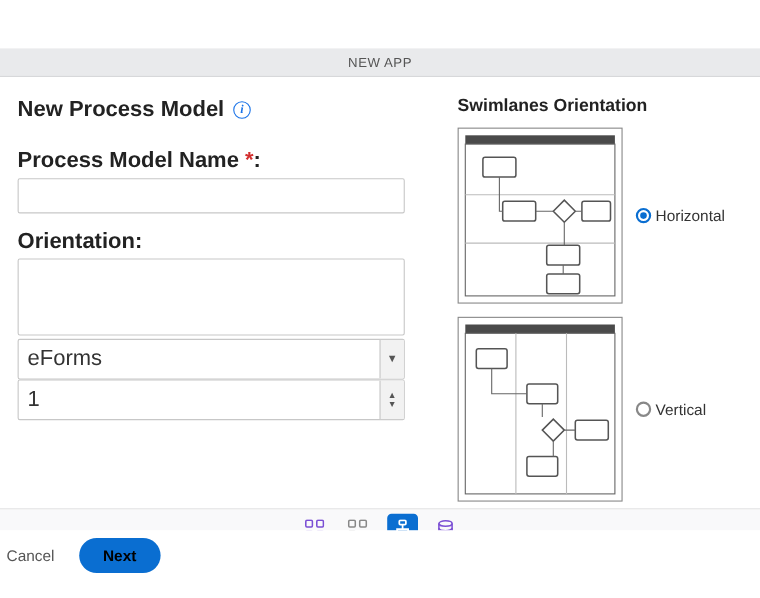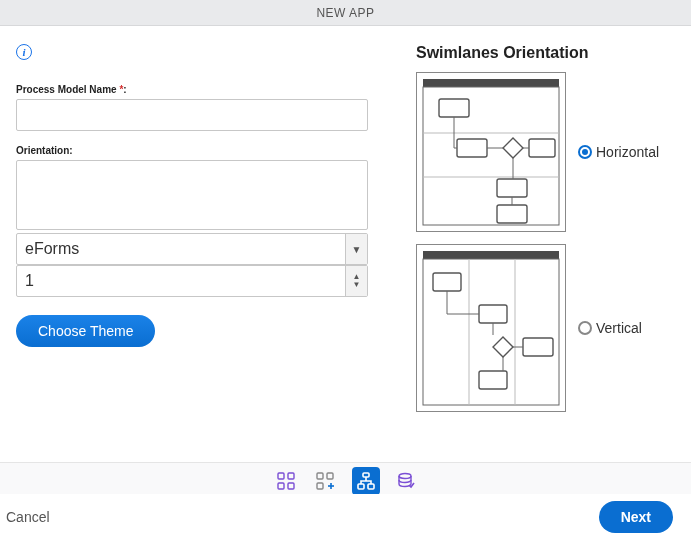--- a/index.html
+++ b/index.html
@@ -15,20 +15,21 @@
   }
   .header-bar {
     background: #e9eaec;
     border-bottom: 1px solid #d7d8da;
     height: 26px;
     line-height: 26px;
     text-align: center;
     font-size: 12px;
     letter-spacing: 0.5px;
     color: #555;
+    margin-top: 44px;
   }
   .content {
     padding: 18px 16px 0 16px;
     display: flex;
   }
   .col-left { width: 370px; }
   .col-right { flex: 1; padding-left: 30px; }
   .page-title {
     font-size: 20px;
     font-weight: 600;
@@ -45,21 +46,21 @@
     color: #1a73e8;
     font-size: 11px;
     font-weight: bold;
     display: inline-flex;
     align-items: center;
     justify-content: center;
     font-family: Georgia, serif;
     font-style: italic;
   }
   .field-label {
-    font-size: 10px;
+    font-size: 20px;
     font-weight: 600;
     color: #222;
     margin-bottom: 4px;
     margin-top: 14px;
   }
   .field-label:first-of-type { margin-top: 0; }
   .req { color: #d32f2f; }
   input[type=text].txt, .txt {
     width: 352px;
     height: 32px;
@@ -74,21 +75,21 @@
   .select-wrap, .spinner-wrap {
     width: 352px;
     display: flex;
     border: 1px solid #c7c7c7;
     border-radius: 2px;
     background: #fff;
   }
   .select-wrap .sel-val, .spinner-wrap .spin-val {
     flex: 1;
     padding: 6px 8px;
-    font-size: 16px;
+    font-size: 20px;
     color: #333;
     border: none;
     background: transparent;
   }
   .select-wrap .sel-btn, .spinner-wrap .spin-btns {
     width: 22px;
     background: #f2f2f2;
     border-left: 1px solid #c7c7c7;
     display: flex;
     flex-direction: column;
@@ -159,55 +160,56 @@
   }
   .step-icon {
     width: 28px; height: 28px;
     display: flex; align-items: center; justify-content: center;
     border-radius: 4px;
   }
   .step-icon.active { background: #0a6ed1; }
   .step-icon svg { display: block; }
   .footer {
     position: absolute;
-    left: 0; right: 0; bottom: 4px;
+    left: 0; right: 0; bottom: 16px;
     height: 46px;
     display: flex;
     align-items: center;
-    justify-content: space-between;
+    justify-content: flex-start;
     gap: 16px;
     padding-right: 18px;
     background: #fff;
   }
   .btn-link { background: none; border: none; color: #555; font-size: 14px; cursor: pointer; }
   .btn-outline {
     background: #fff; border: 1px solid #0a6ed1; color: #0a6ed1;
     border-radius: 18px; height: 32px; padding: 0 22px; font-size: 14px; cursor: pointer;
   }
   .btn-fill {
-    background: #0a6ed1; color: #ffffff; border: none;
+    background: #0a6ed1; color: #000000; border: none;
     border-radius: 18px; height: 32px; padding: 0 22px; font-size: 14px; font-weight: 600; cursor: pointer;
   }
   
   .th { fill: none; stroke: #666; stroke-width: 1; }
   .th-box { fill: #fff; stroke: #555; stroke-width: 1.4; rx:2; }
   .th-lane { stroke: #bbb; }
   .th-top { fill: #4a4a4a; }
   .th-dmnd { fill:#fff; stroke:#555; stroke-width:1.4; }
 </style>
 </head>
 <body>
 
 <div class="header-bar">
   <span>NEW APP</span>
 </div>
 
 <div class="content">
   <div class="col-left">
     <div class="page-title">
+      <span>New Process Model</span>
       <span class="info-icon">i</span>
     </div>
 
     <div class="field-label">
       <span>Process Model Name </span><span class="req">*</span><span>:</span>
     </div>
     <input type="text" class="txt" value="" style="">
 
     <div class="field-label">Orientation:</div>
     <textarea class="txt" style=""></textarea>
@@ -218,21 +220,20 @@
     </div>
 
     <div class="spinner-wrap">
       <div class="spin-val">1</div>
       <div class="spin-btns">
         <span>▲</span>
         <span>▼</span>
       </div>
     </div>
 
-    <button class="btn-primary">Choose Theme</button>
   </div>
 
   <div class="col-right">
     <div class="section-title">Swimlanes Orientation</div>
 
     <div class="orient-row">
       <div class="orient-thumb horizontal">
         <svg width="140" height="150" viewBox="0 0 140 150">
           <rect class="th-top" x="2" y="2" width="136" height="8"></rect>
           <rect class="th" x="2" y="10" width="136" height="138"></rect>

